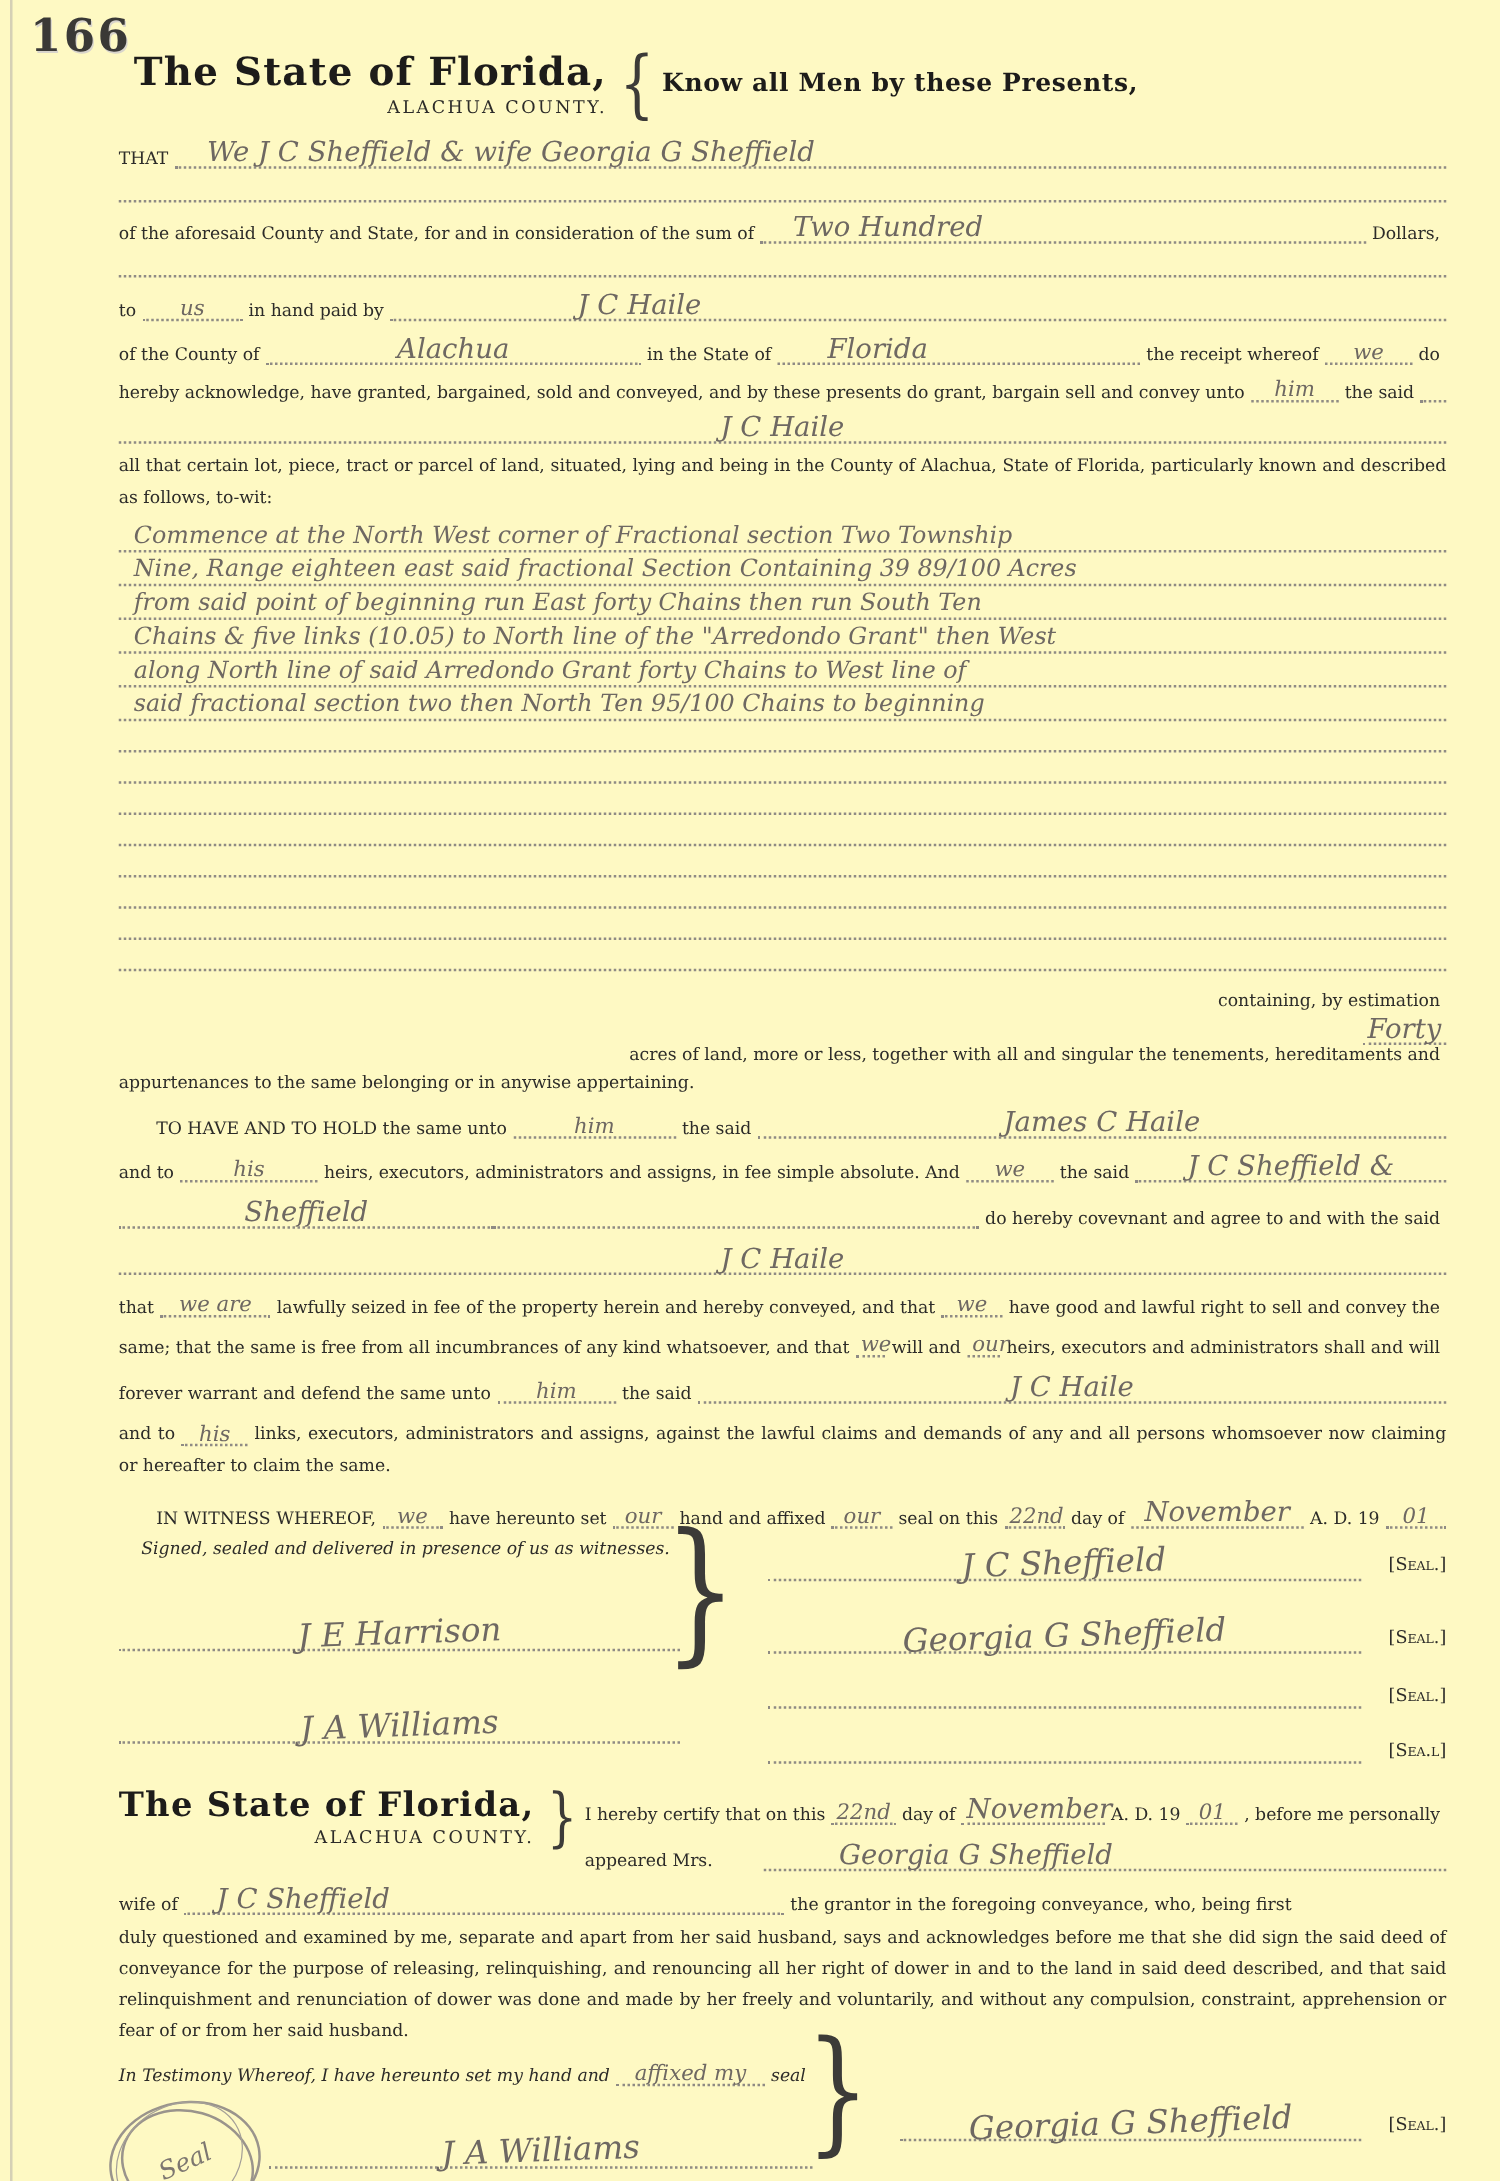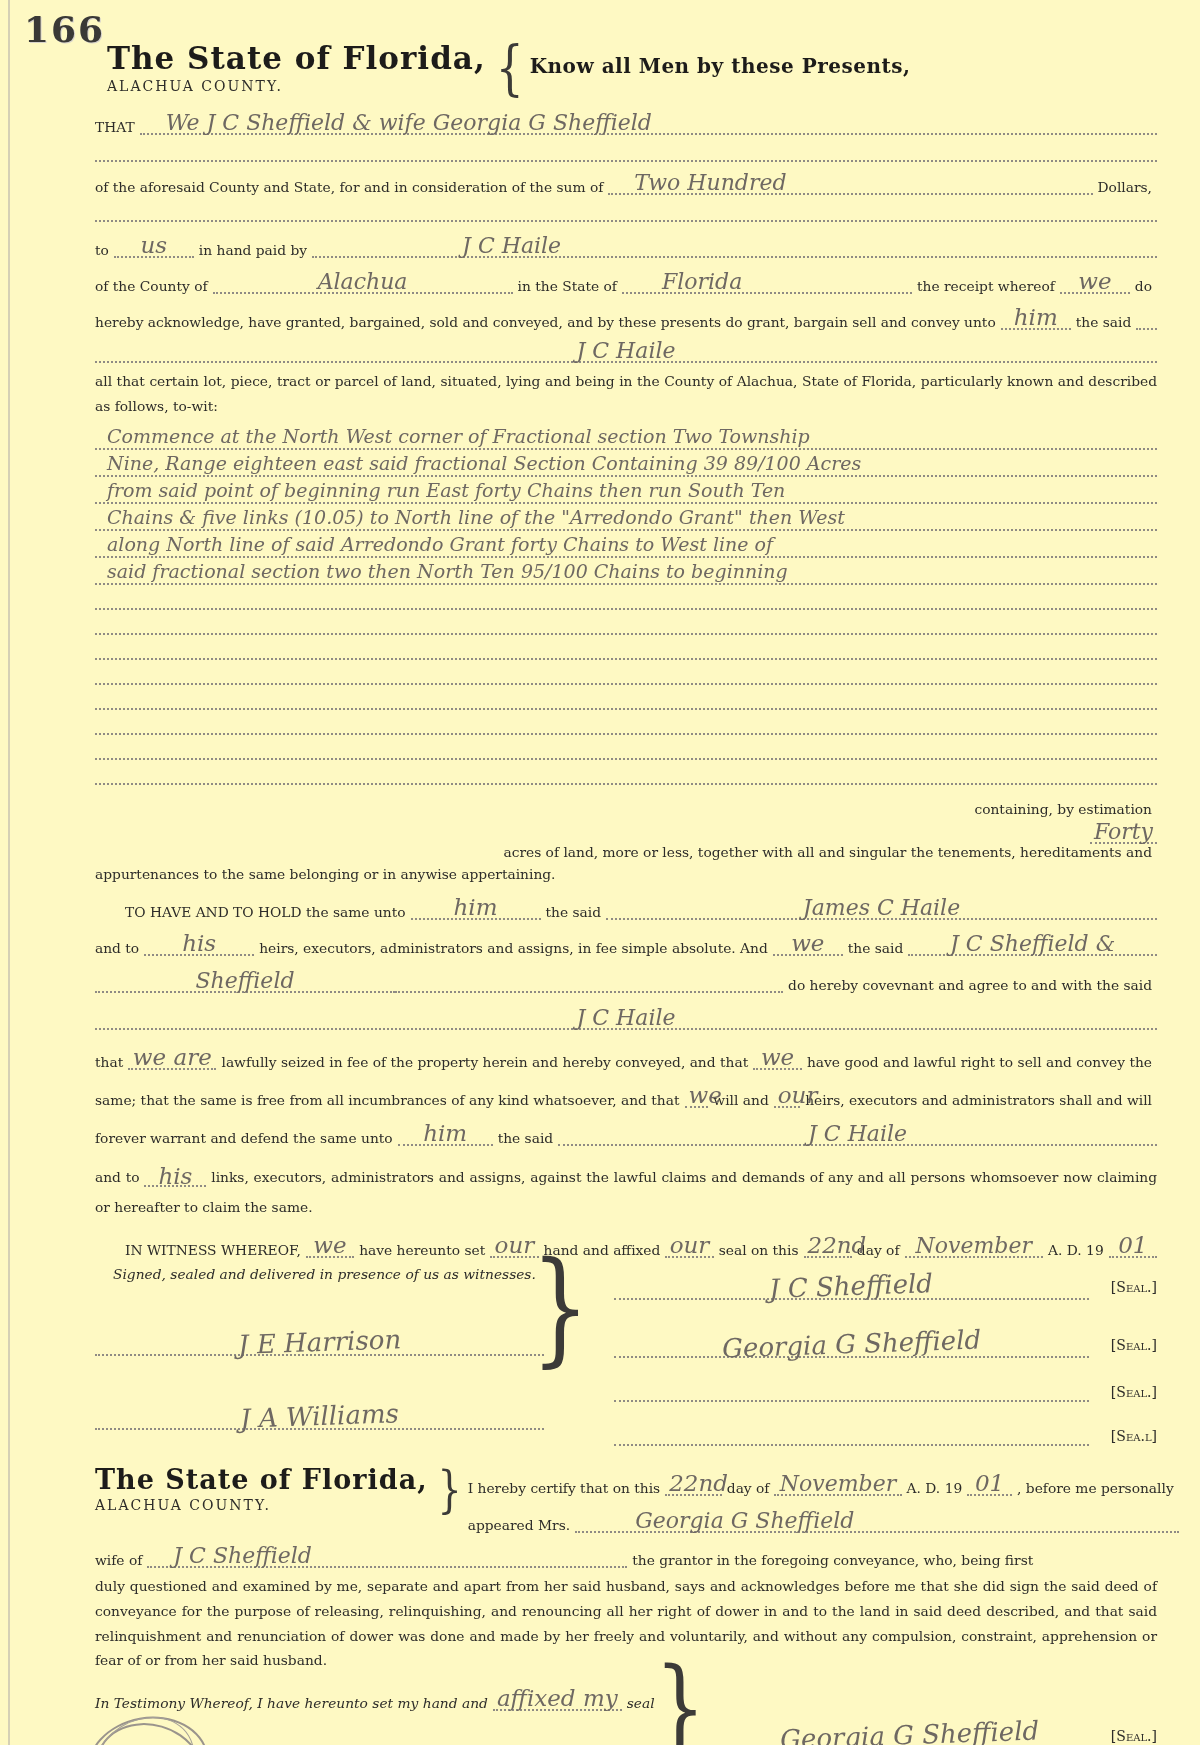--- a/index.html
+++ b/index.html
@@ -12,41 +12,41 @@
   .edge { position:absolute; left:8px; top:0; bottom:0; width:2px; background:#b9b4ac; opacity:.6; }
   .pagenum {
     position:absolute; left:24px; top:8px; font-size:36px; font-weight:bold;
     letter-spacing:2px; color:#3a3936; text-shadow:1px 1px 0 #d8d4cc;
   }
   .content { position:absolute; left:95px; top:40px; width:1062px; }
 
   
   .hgroup { display:flex; align-items:flex-start; }
   .bl-big { font-weight:bold; font-size:31px; letter-spacing:1px; color:#1d1c1a; white-space:nowrap; }
-  .county { text-align:left; font-size:14px; letter-spacing:2px; margin-top:2px; color:#2d2c29; }
+  .county { text-align:right; font-size:14px; letter-spacing:2px; margin-top:2px; color:#2d2c29; }
   .bl-mid { font-weight:bold; font-size:20px; letter-spacing:.5px; color:#1d1c1a; white-space:nowrap; margin-top:14px; }
   .brace { font-family:"DejaVu Serif", serif; color:#3c3b38; line-height:1; }
   .brace.hdr { font-size:44px; transform:scaleY(1.35); margin:6px 6px 0 10px; }
 
   
   .line { display:flex; align-items:flex-end; white-space:nowrap; }
   .lbl { flex:0 0 auto; padding:0 5px; }
   .line .lbl:first-child { padding-left:0; }
   .ind { padding-left:30px; }
   .fill { flex:1 1 auto; border-bottom:2px dotted #8f8b84; min-width:18px; padding:0 4px; }
   .fill.c { text-align:center; }
   .fill.l { text-align:left; padding-left:26px; }
   .w55{flex:0 1 55px} .w70{flex:0 1 70px} .w80{flex:0 1 80px} .w95{flex:0 1 95px}
   .w110{flex:0 1 110px} .w130{flex:0 1 130px} .w160{flex:0 1 160px} .w300{flex:0 1 300px} .w480{flex:0 1 480px}
   .blank { height:27px; }
 
   
   .hw {
     font-family:"DejaVu Serif", serif; font-style:italic; color:#6e6862;
-    font-size:23px; display:inline-block; transform:translateY(2px);
+    font-size:17px; display:inline-block; transform:translateY(2px);
   }
   .hw-lg { font-size:22px; }
   .hw-xl { font-size:26px; transform:rotate(-2deg) translateY(3px); }
   .hw-desc { font-size:19px; }
 
   .para { text-align:justify; line-height:1.8; white-space:normal; }
   .ifill { border-bottom:2px dotted #8f8b84; padding:0 14px; }
   .it { font-style:italic; }
 
   .desc-line { border-bottom:2px dotted #8f8b84; height:27px; padding-left:12px; white-space:nowrap; overflow:visible; }
@@ -262,21 +262,21 @@
       <div style="flex:1 1 auto; margin-top:4px;">
         <div class="line">
           <span class="lbl">I hereby certify that on this</span>
           <span class="fill w70 c"><span class="hw">22nd</span></span>
           <span class="lbl">day of</span>
           <span class="fill w160 c"><span class="hw hw-lg">November</span></span>
           <span class="lbl">A. D. 19</span>
           <span class="fill w55 c"><span class="hw">01</span></span>
           <span class="lbl">, before me personally</span>
         </div>
-        <div class="line" style="margin-top:10px;">
+        <div class="line" style="margin-top:10px;gap:36px;">
           <span class="lbl">appeared Mrs.</span>
           <span class="fill l" style="padding-left:60px;"><span class="hw hw-lg">Georgia G Sheffield</span></span>
         </div>
       </div>
     </div>
 
     <div class="line" style="margin-top:8px;">
       <span class="lbl">wife of</span>
       <span class="fill w480 l"><span class="hw hw-lg">J C Sheffield</span></span>
       <span class="lbl">the grantor in the foregoing conveyance, who, being first</span>

